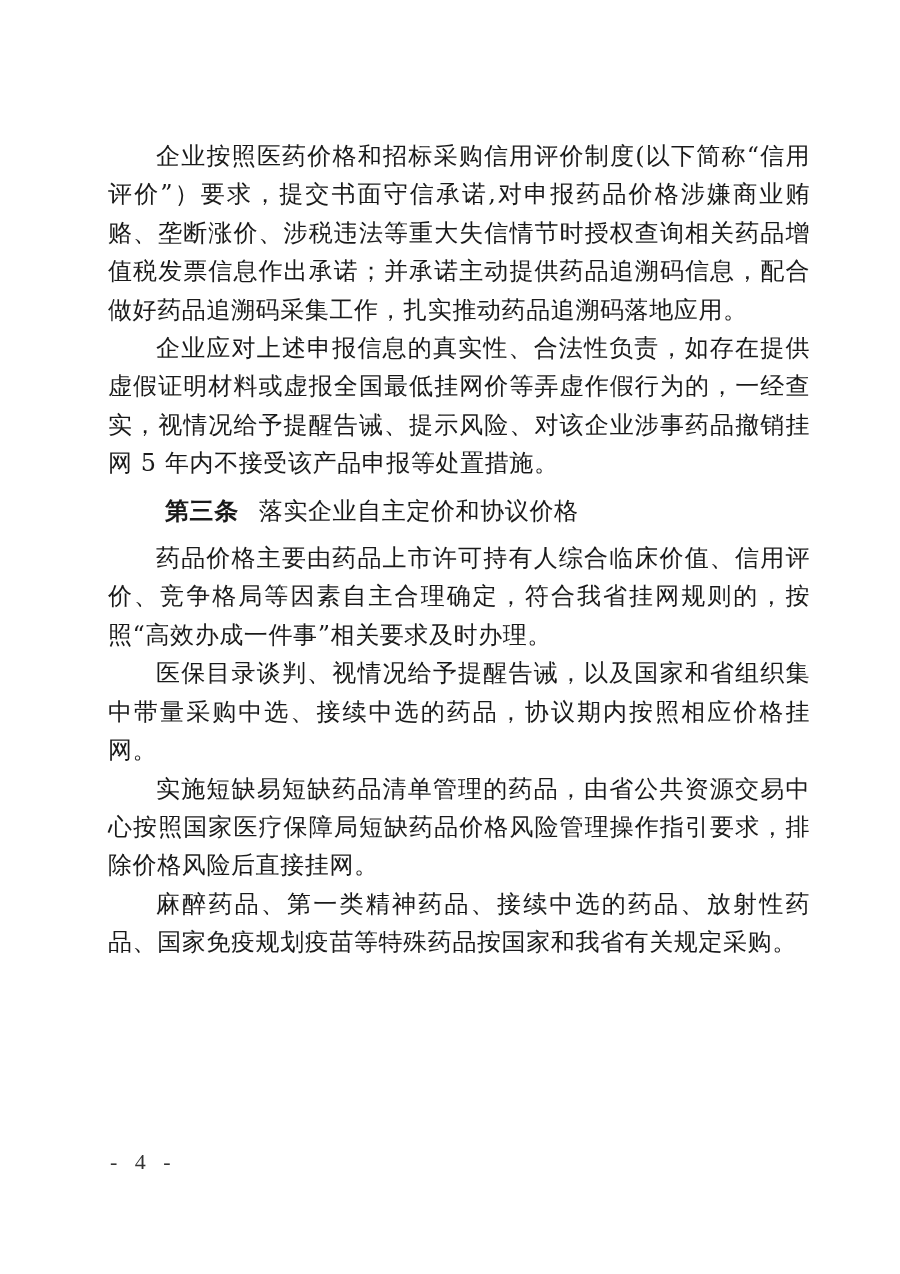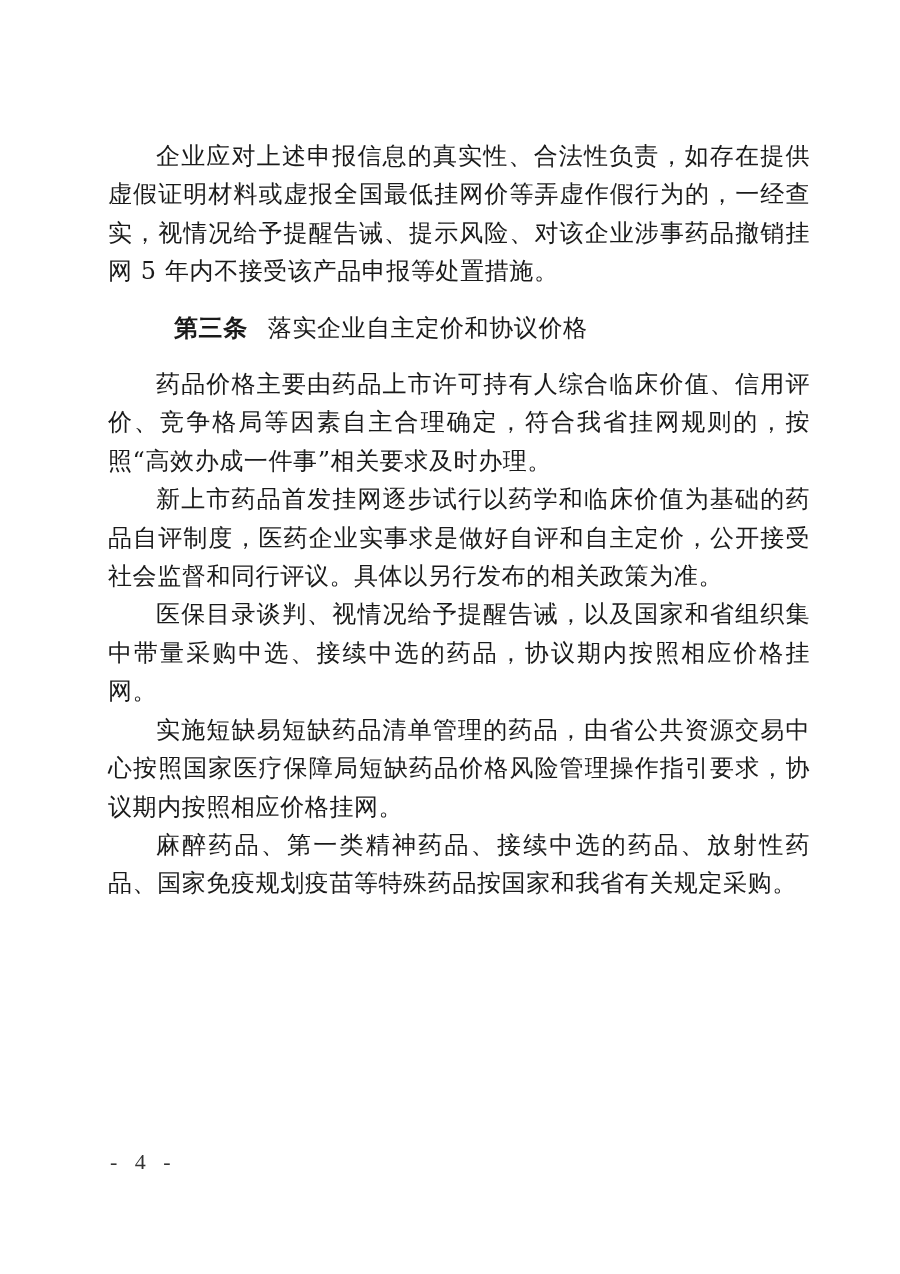--- a/index.html
+++ b/index.html
@@ -24,21 +24,21 @@
     .para {
       margin: 0;
       font-size: 24px;
       line-height: 38.4px;
       text-align: justify;
       text-justify: inter-character;
       text-indent: 48px;
       letter-spacing: 0.6px;
     }
     .heading {
-      margin: 18px;
+      margin: 9px;
       font-size: 24px;
       line-height: 38.4px;
       text-indent: 48px;
       letter-spacing: 0.6px;
     }
     .heading .article-no {
       font-weight: bold;
       font-family: "DejaVu Sans", "Liberation Sans", sans-serif;
       margin-right: 20px;
     }
@@ -50,26 +50,26 @@
       line-height: 24px;
       color: #333333;
       letter-spacing: 6px;
       font-family: "Liberation Serif", serif;
     }
   </style>
 </head>
 <body>
 
 <div class="page">
+  <p class="para">企业按照医药价格和招标采购信用评价制度(以下简称“信用评价”）要求，提交书面守信承诺,对申报药品价格涉嫌商业贿赂、垄断涨价、涉税违法等重大失信情节时授权查询相关药品增值税发票信息作出承诺；并承诺主动提供药品追溯码信息，配合做好药品追溯码采集工作，扎实推动药品追溯码落地应用。</p>
   <p class="para">企业应对上述申报信息的真实性、合法性负责，如存在提供虚假证明材料或虚报全国最低挂网价等弄虚作假行为的，一经查实，视情况给予提醒告诫、提示风险、对该企业涉事药品撤销挂网 5 年内不接受该产品申报等处置措施。</p>
 
   <p class="heading">
     <span class="article-no">第三条</span><span class="article-title">落实企业自主定价和协议价格</span>
   </p>
 
   <p class="para">药品价格主要由药品上市许可持有人综合临床价值、信用评价、竞争格局等因素自主合理确定，符合我省挂网规则的，按照“高效办成一件事”相关要求及时办理。</p>
-  <p class="para">新上市药品首发挂网逐步试行以药学和临床价值为基础的药品自评制度，医药企业实事求是做好自评和自主定价，公开接受社会监督和同行评议。具体以另行发布的相关政策为准。</p>
   <p class="para">医保目录谈判、视情况给予提醒告诫，以及国家和省组织集中带量采购中选、接续中选的药品，协议期内按照相应价格挂网。</p>
-  <p class="para">实施短缺易短缺药品清单管理的药品，由省公共资源交易中心按照国家医疗保障局短缺药品价格风险管理操作指引要求，协议期内按照相应价格挂网。</p>
+  <p class="para">实施短缺易短缺药品清单管理的药品，由省公共资源交易中心按照国家医疗保障局短缺药品价格风险管理操作指引要求，排除价格风险后直接挂网。</p>
   <p class="para">麻醉药品、第一类精神药品、接续中选的药品、放射性药品、国家免疫规划疫苗等特殊药品按国家和我省有关规定采购。</p>
 </div>
 
 <div class="page-number">- 4 -</div>
 
 </body></html>

